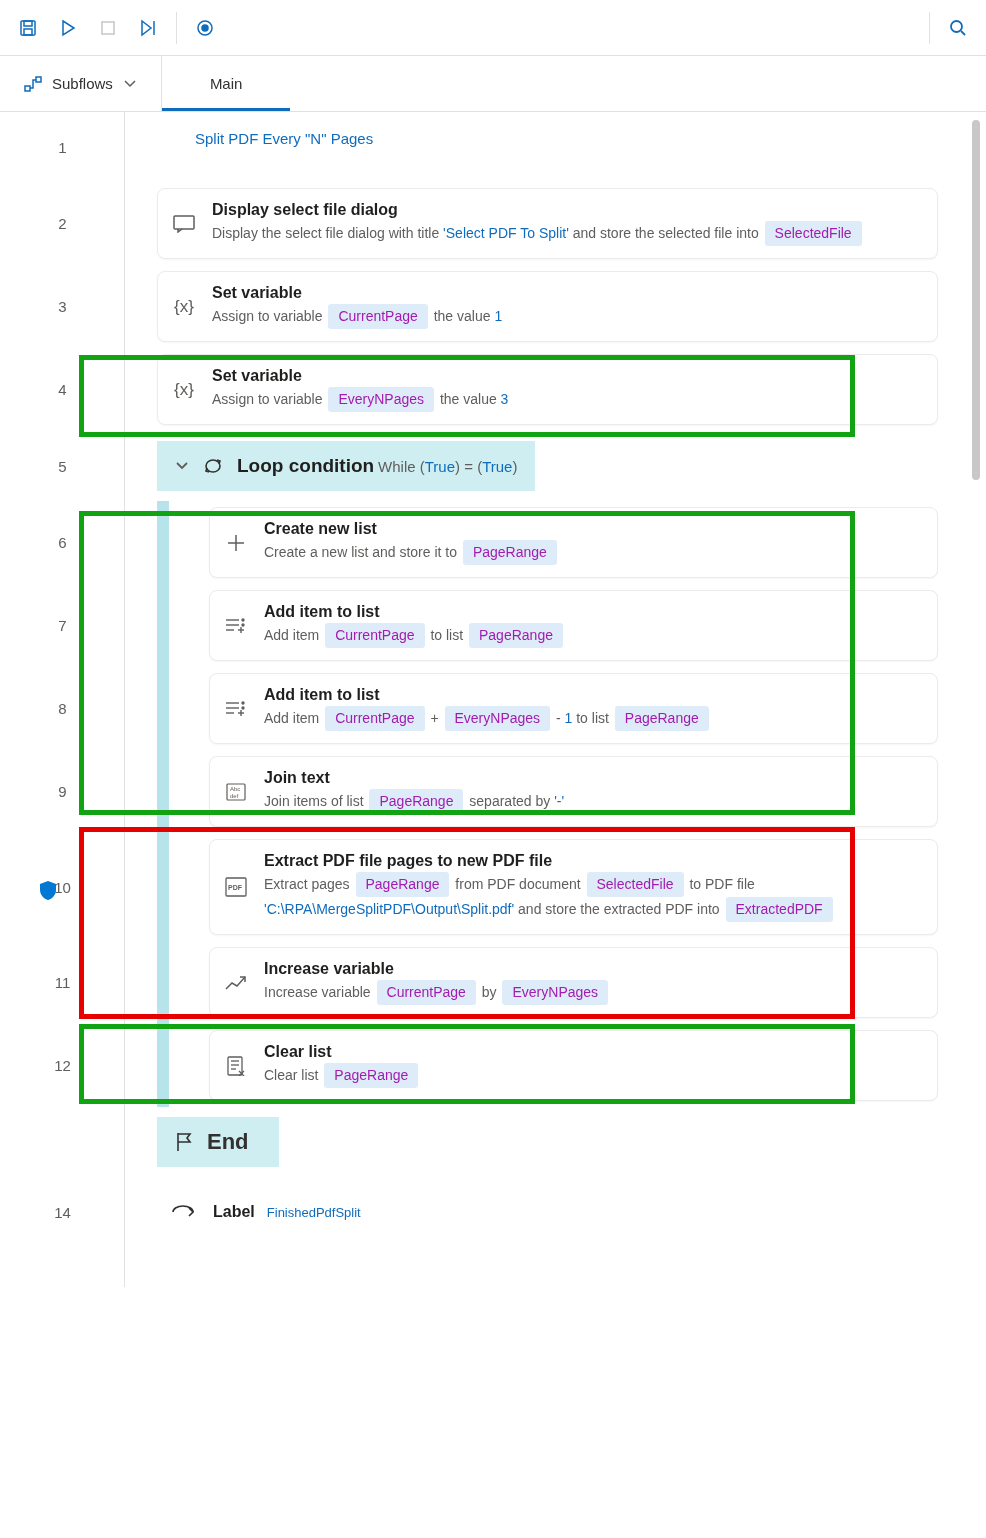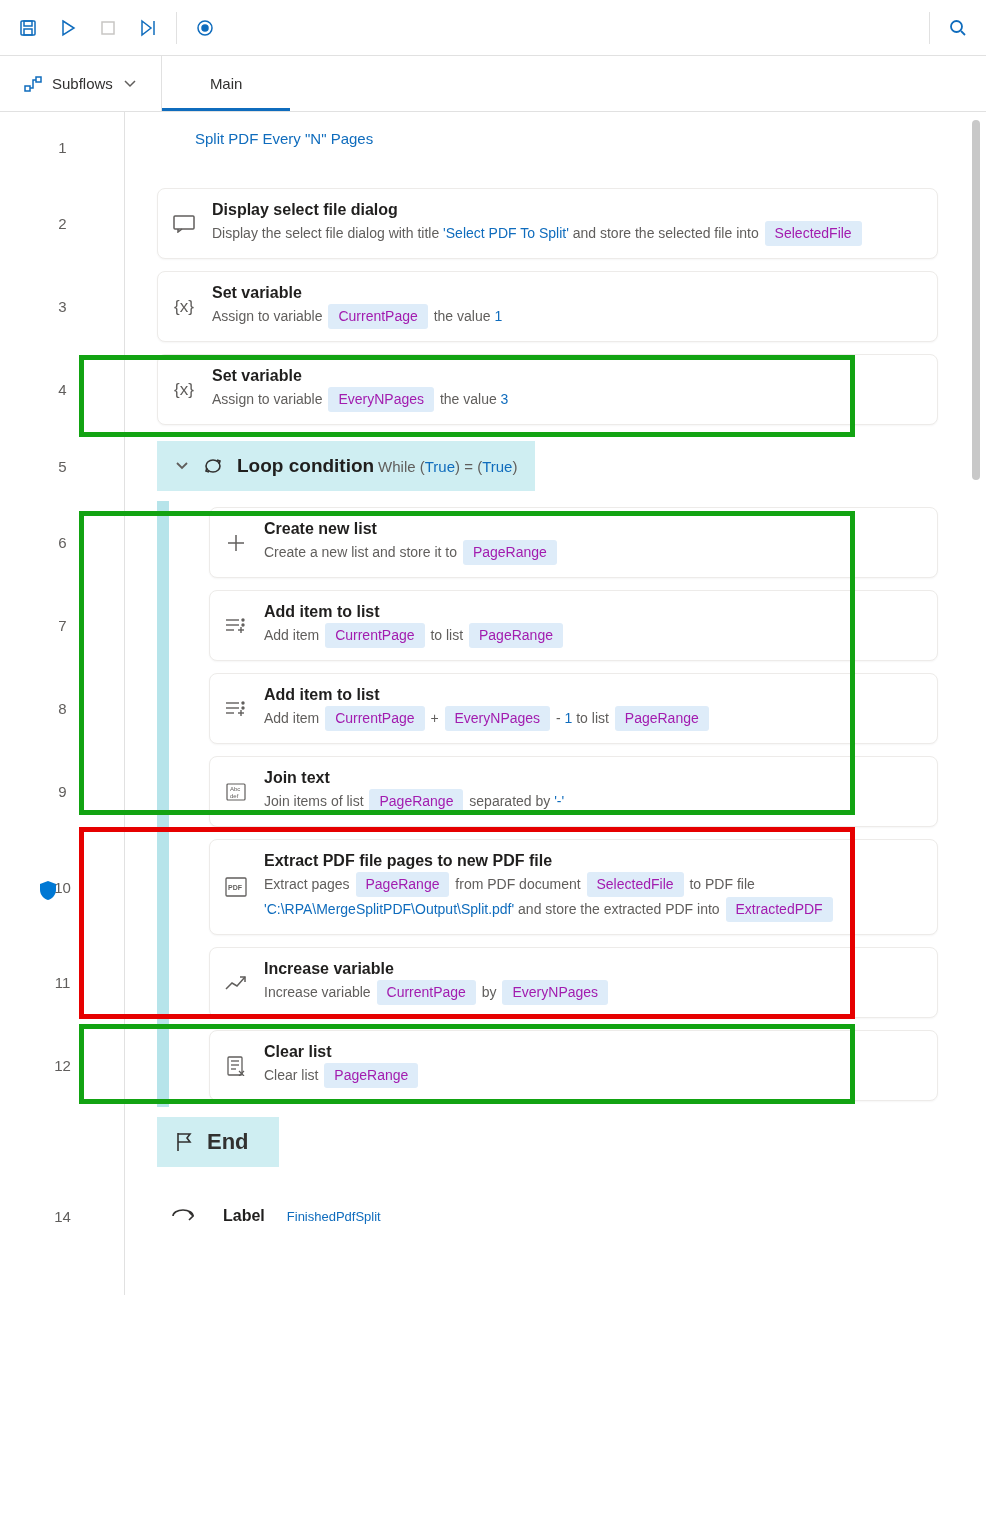--- a/index.html
+++ b/index.html
@@ -369,21 +369,21 @@
     <div class="row">
       <div class="lineno">14</div>
       <div class="card" style="border:none;box-shadow:none;">
         <div class="ic">
           <svg width="22" height="14" viewBox="0 0 22 14" fill="none" stroke="#323130" stroke-width="1.6">
               <path d="M1 7 a10 6 0 0 1 20 0"></path>
               <polyline points="17,3 21,7 17,11"></polyline>
             </svg>
         </div>
         <div class="content" style="display:flex;align-items:center;gap:10px;">
-          <span class="title" style="margin:12px;">Label</span>
+          <span class="title" style="margin:2px;">Label</span>
           <span class="lit-str" style="font-size:13px;">FinishedPdfSplit</span>
         </div>
       </div>
     </div>
 
     <div class="hl hl-green" style="left:-46px; top:243px; width:776px; height:82px;"></div>
     <div class="hl hl-green" style="left:-46px; top:399px; width:776px; height:304px;"></div>
     <div class="hl hl-red" style="left:-46px; top:715px; width:776px; height:192px;"></div>
     <div class="hl hl-green" style="left:-46px; top:912px; width:776px; height:80px;"></div>
 

